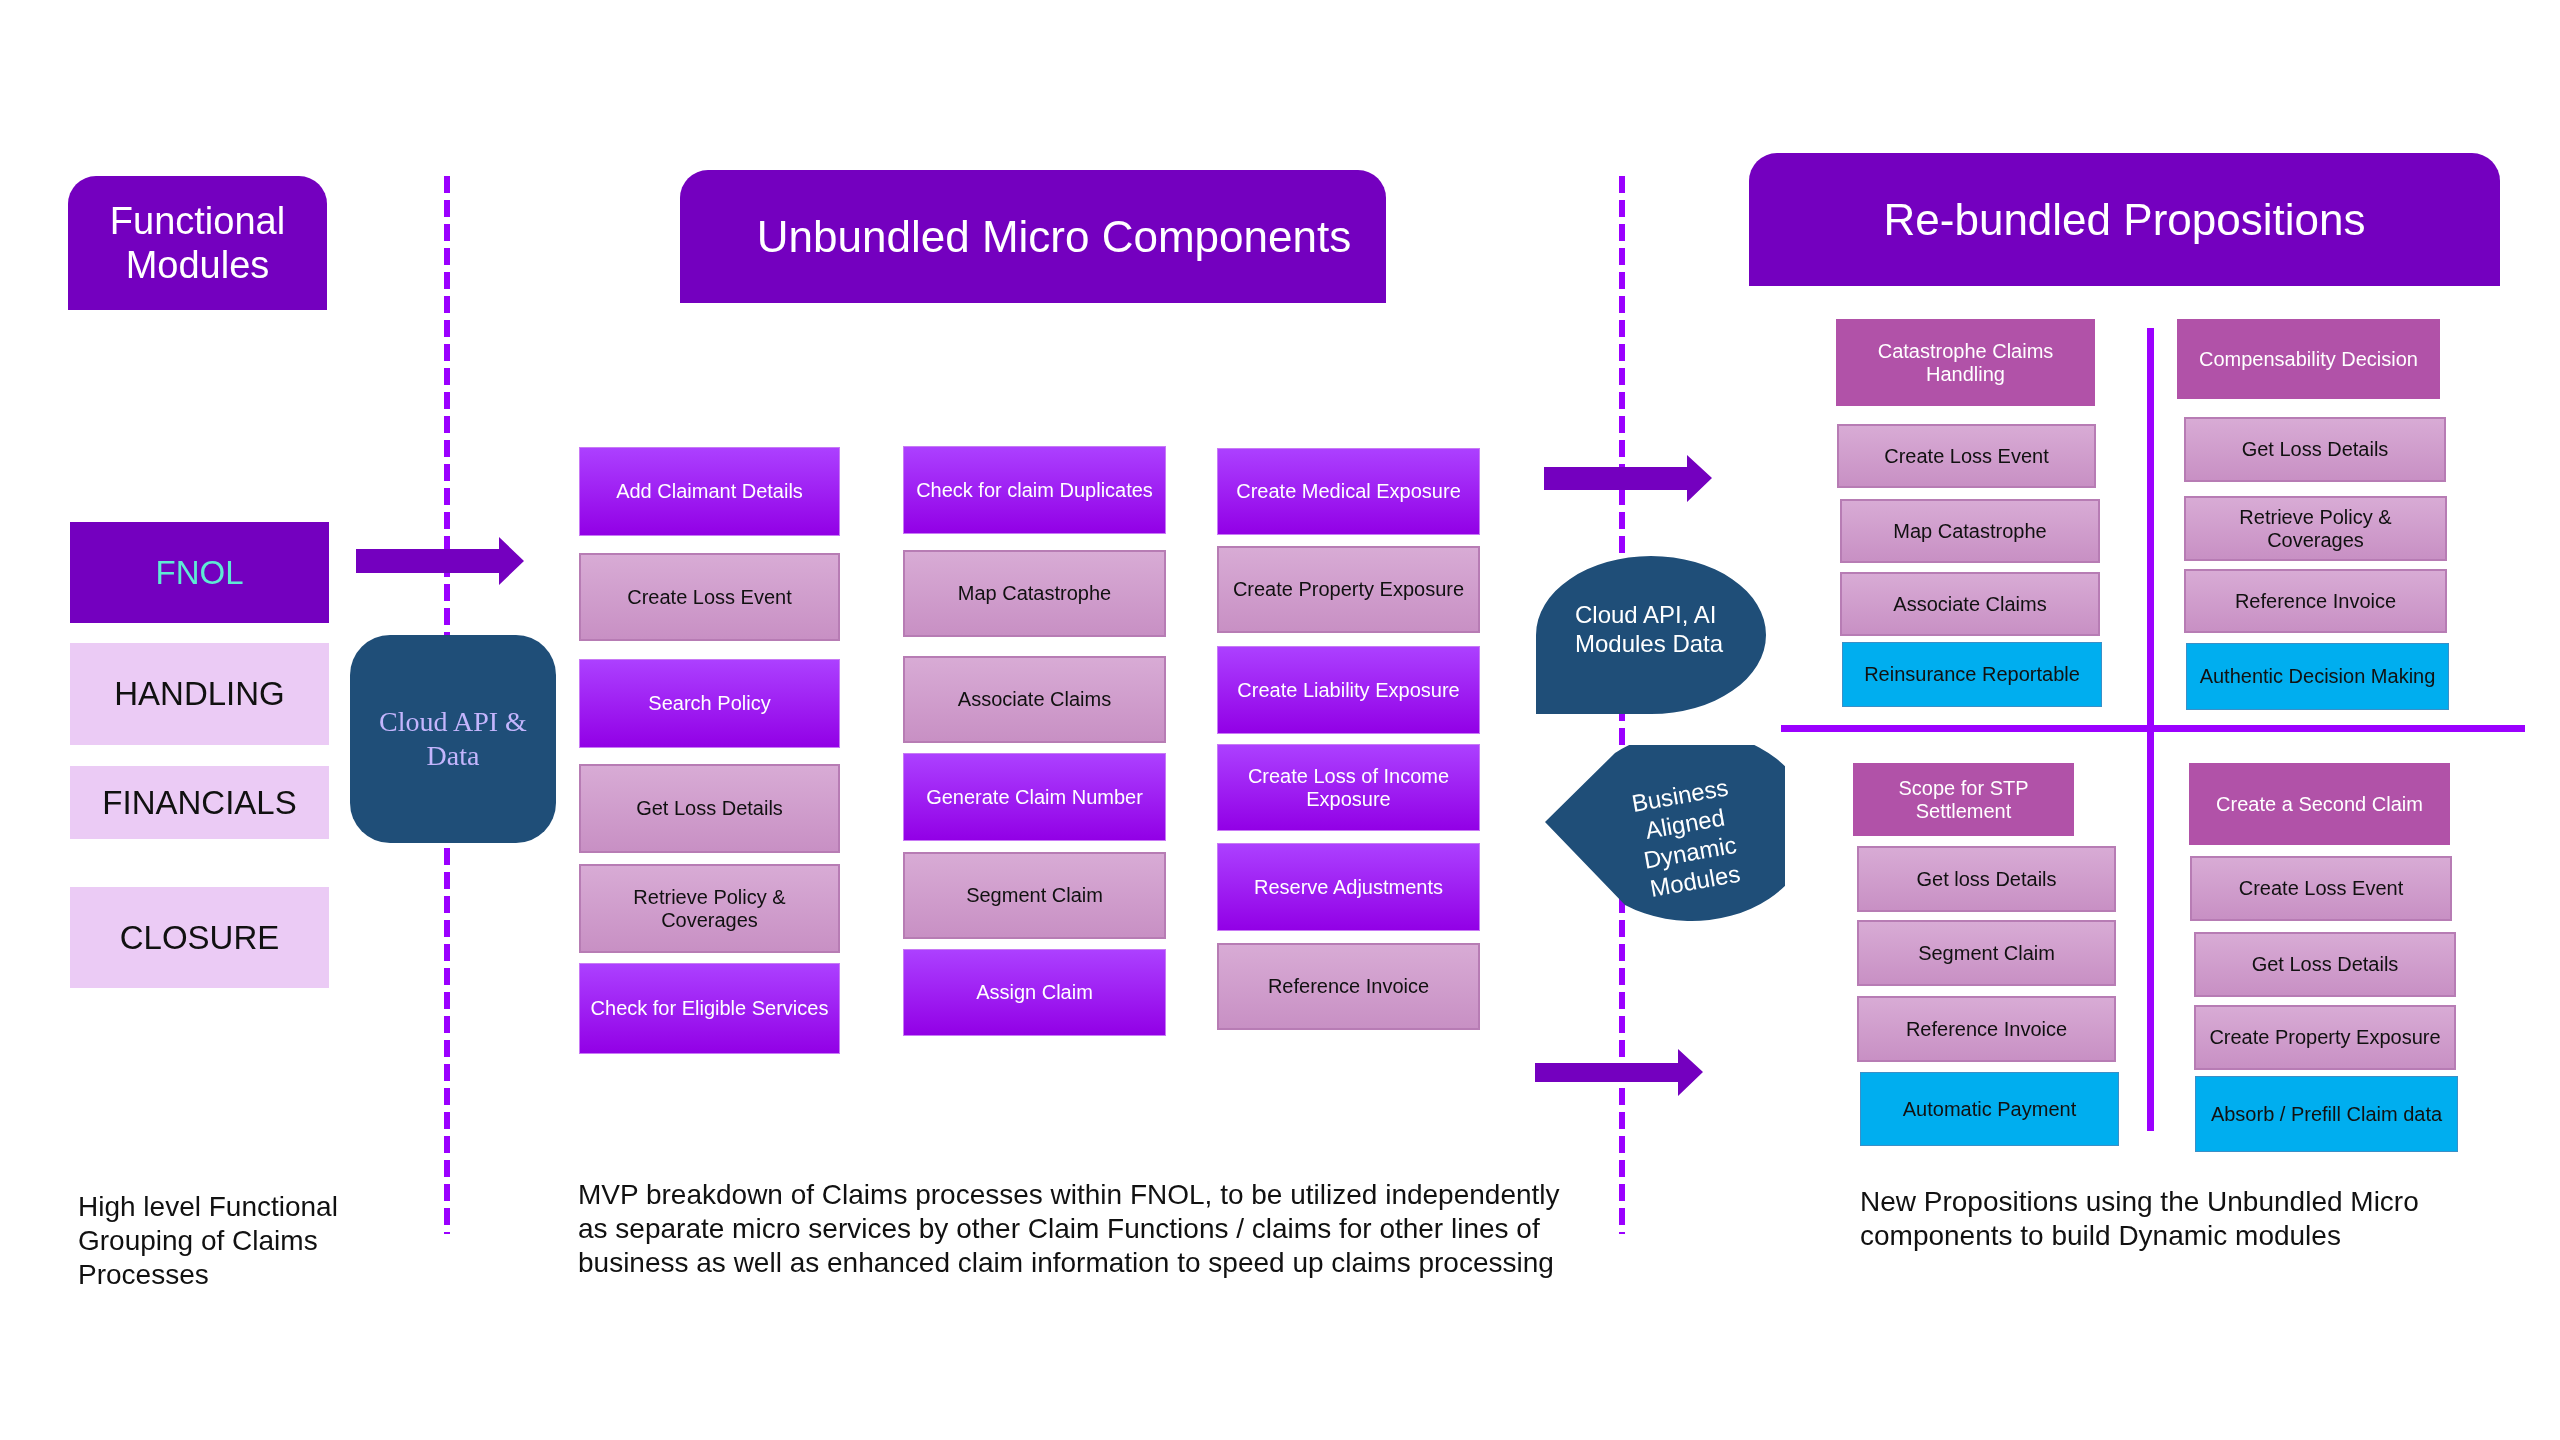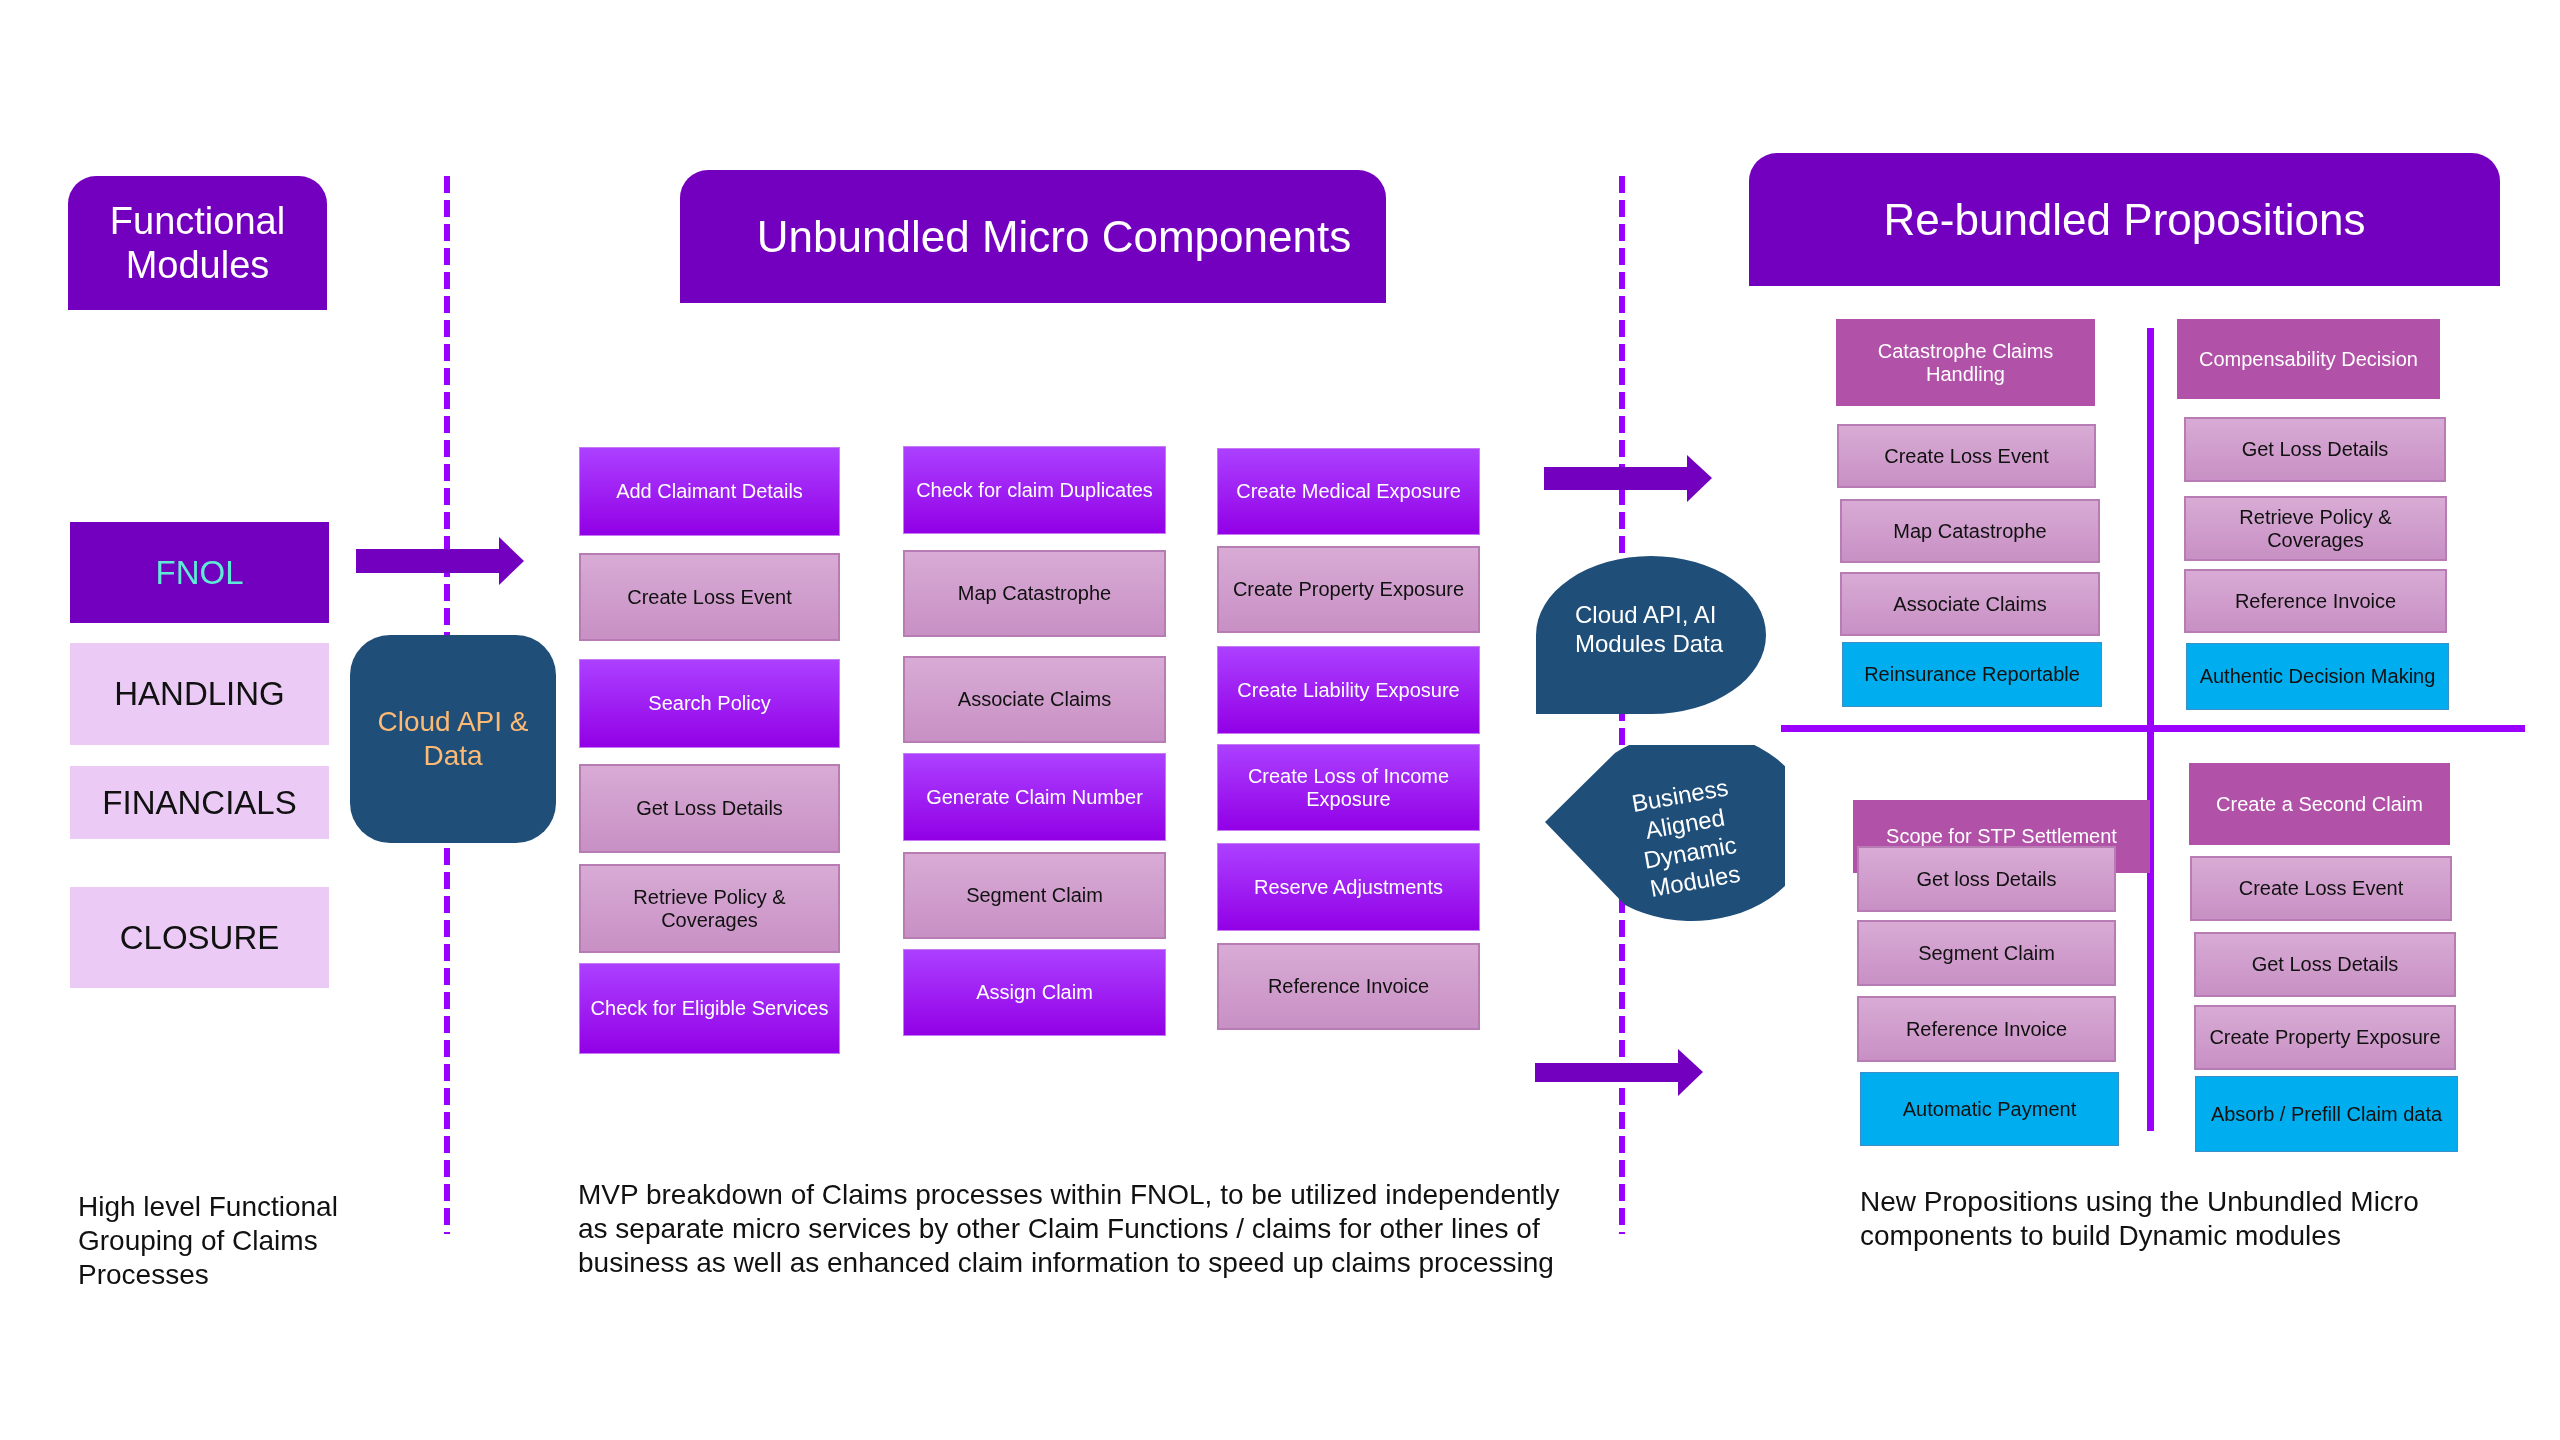--- a/index.html
+++ b/index.html
@@ -12,21 +12,21 @@
   .mod.on { background:#7400bf; color:#5eead4; }
   .mod.off { background:#ebcbf5; color:#111; }
   .box { display:flex; align-items:center; justify-content:center; text-align:center; line-height:1.12;
          font-size:20px; padding:0 8px; }
   .bright { background:linear-gradient(#ac40ff, #9200e6); color:#fff; border:1px solid #c87af5; }
   .pink { background:linear-gradient(#d8abd5, #c890c4); color:#111; border:2px solid #b77cb4; }
   .mag { background:#b152a8; color:#fff; }
   .cyan { background:#00aeef; color:#111; border:1px solid #3b8fc7; }
   .dash { width:6px; background:repeating-linear-gradient(#9b00ff 0 17px, transparent 17px 24px); }
   .cap { color:#111; font-size:28px; line-height:34px; }
-  .navy { background:#1f4e78; color:#fdba74; display:flex; align-items:center; justify-content:center; text-align:center; }
+  .navy { background:#1f4e78; color:#c4b5fd; display:flex; align-items:center; justify-content:center; text-align:center;font-family:Liberation Serif, serif; }
   svg { position:absolute; }
 </style>
 </head>
 <body>
 
 <div class="abs hdr" style="left:68px;top:176px;width:259px;height:134px;font-size:38px;line-height:44px;padding:0 40px;">Functional Modules</div>
 <div class="abs hdr" style="left:680px;top:170px;width:706px;height:133px;font-size:44px;padding-left:42px;">Unbundled Micro Components</div>
 <div class="abs hdr" style="left:1749px;top:153px;width:751px;height:133px;font-size:44px;">Re-bundled Propositions</div>
 
 <div class="abs dash" style="left:444px;top:176px;height:1058px;"></div>
@@ -90,21 +90,21 @@
 <div class="abs box pink" style="left:1840px;top:499px;width:260px;height:64px;">Map Catastrophe</div>
 <div class="abs box pink" style="left:1840px;top:572px;width:260px;height:64px;">Associate Claims</div>
 <div class="abs box cyan" style="left:1842px;top:642px;width:260px;height:65px;">Reinsurance Reportable</div>
 
 <div class="abs box mag" style="left:2177px;top:319px;width:263px;height:80px;">Compensability Decision</div>
 <div class="abs box pink" style="left:2184px;top:417px;width:262px;height:65px;">Get Loss Details</div>
 <div class="abs box pink" style="left:2184px;top:496px;width:263px;height:65px;">Retrieve Policy &amp; Coverages</div>
 <div class="abs box pink" style="left:2184px;top:569px;width:263px;height:64px;">Reference Invoice</div>
 <div class="abs box cyan" style="left:2186px;top:643px;width:263px;height:67px;">Authentic Decision Making</div>
 
-<div class="abs box mag" style="left:1853px;top:763px;width:297px;height:73px;margin-top:37px;">Scope for STP Settlement</div>
+<div class="abs box mag" style="left:1853px;top:763px;width:221px;height:73px;">Scope for STP Settlement</div>
 <div class="abs box pink" style="left:1857px;top:846px;width:259px;height:66px;">Get loss Details</div>
 <div class="abs box pink" style="left:1857px;top:920px;width:259px;height:66px;">Segment Claim</div>
 <div class="abs box pink" style="left:1857px;top:996px;width:259px;height:66px;">Reference Invoice</div>
 <div class="abs box cyan" style="left:1860px;top:1072px;width:259px;height:74px;">Automatic Payment</div>
 
 <div class="abs box mag" style="left:2189px;top:763px;width:261px;height:82px;">Create a Second Claim</div>
 <div class="abs box pink" style="left:2190px;top:856px;width:262px;height:65px;">Create Loss Event</div>
 <div class="abs box pink" style="left:2194px;top:932px;width:262px;height:65px;">Get Loss Details</div>
 <div class="abs box pink" style="left:2194px;top:1005px;width:262px;height:65px;">Create Property Exposure</div>
 <div class="abs box cyan" style="left:2195px;top:1076px;width:263px;height:76px;">Absorb / Prefill Claim data</div>

